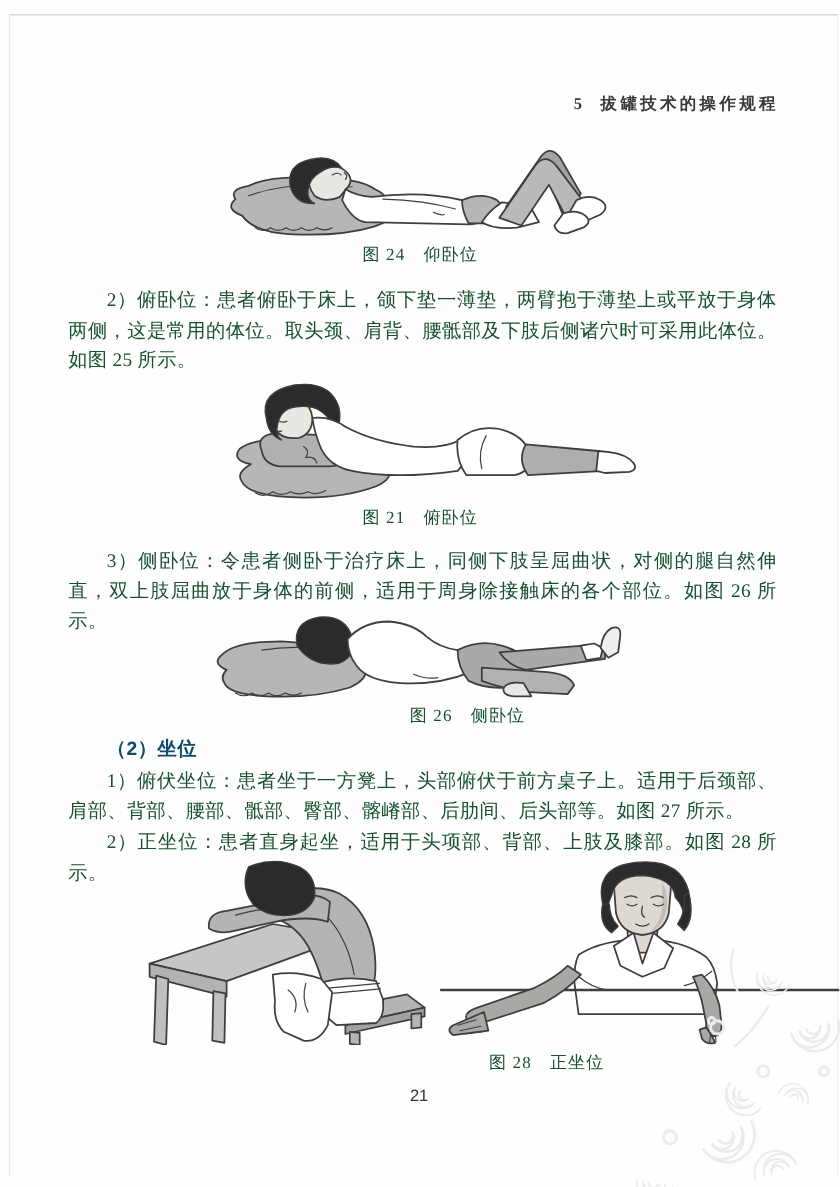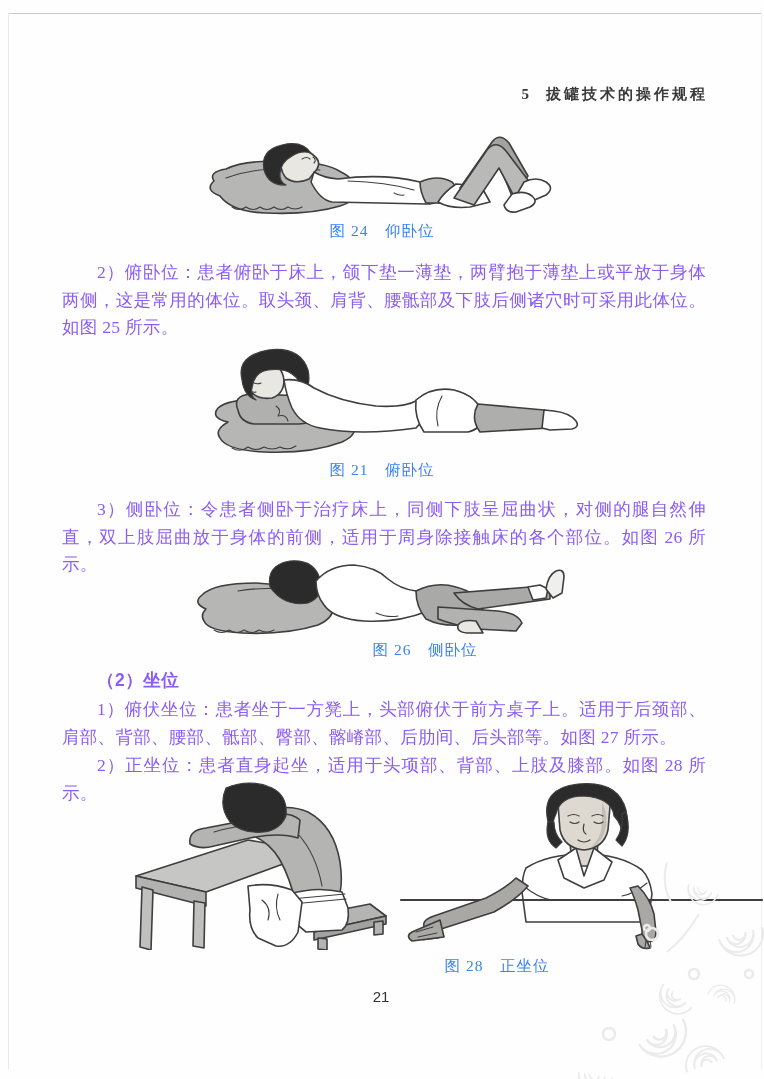--- a/index.html
+++ b/index.html
@@ -14,34 +14,34 @@
   .scan-top{position:absolute;left:9px;right:2px;top:13px;border-top:1.5px solid #c9c9c9;}
   .scan-left{position:absolute;left:8px;top:13px;bottom:10px;border-left:1px solid #e8e8e8;}
   .scan-right{position:absolute;right:2px;top:13px;bottom:10px;border-left:1px solid #efefef;}
   .running-head{
     position:absolute;top:85px;right:56px;
     font-size:15px;font-weight:bold;color:#3a3a3a;
     letter-spacing:3px;display:flex;align-items:baseline;gap:14px;
   }
   .body-para{
     position:absolute;left:62px;width:644px;
-    font-size:17.5px;line-height:27.5px;color:#8b5cf6;
+    font-size:17.5px;line-height:27.5px;color:#14532d;
     text-align:justify;letter-spacing:0.3px;
   }
   .indent{text-indent:2em;}
   .section-heading{
     position:absolute;left:62px;width:644px;
-    font-size:17.5px;font-weight:bold;color:#8b5cf6;
+    font-size:17.5px;font-weight:bold;color:#0c4a6e;
     padding-left:2em;letter-spacing:0.5px;
     font-family:"Liberation Sans","DejaVu Sans",sans-serif;
   }
   .figure{position:absolute;}
   .caption{
     position:absolute;text-align:center;
-    font-size:15.5px;color:#3b82f6;letter-spacing:1px;
+    font-size:15.5px;color:#14532d;letter-spacing:1px;
   }
   .caption-full{left:0;width:764px;}
   .page-number{
     position:absolute;top:988px;left:0;width:706px;text-align:center;
     font-size:15px;color:#333333;
     font-family:"Liberation Sans","DejaVu Sans",sans-serif;
     margin-left:28px;
   }
   .swirl-decor{position:absolute;right:0;bottom:0;}
   svg{display:block;}

